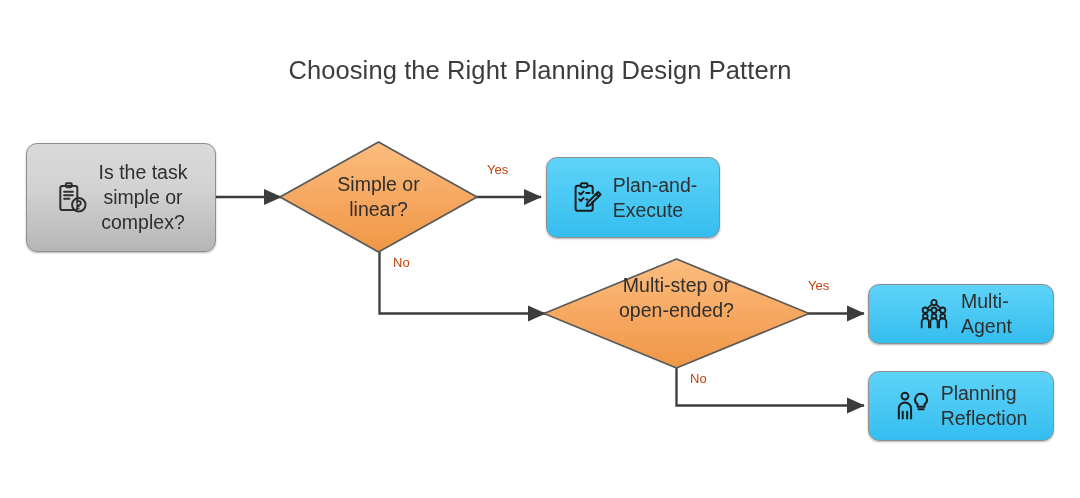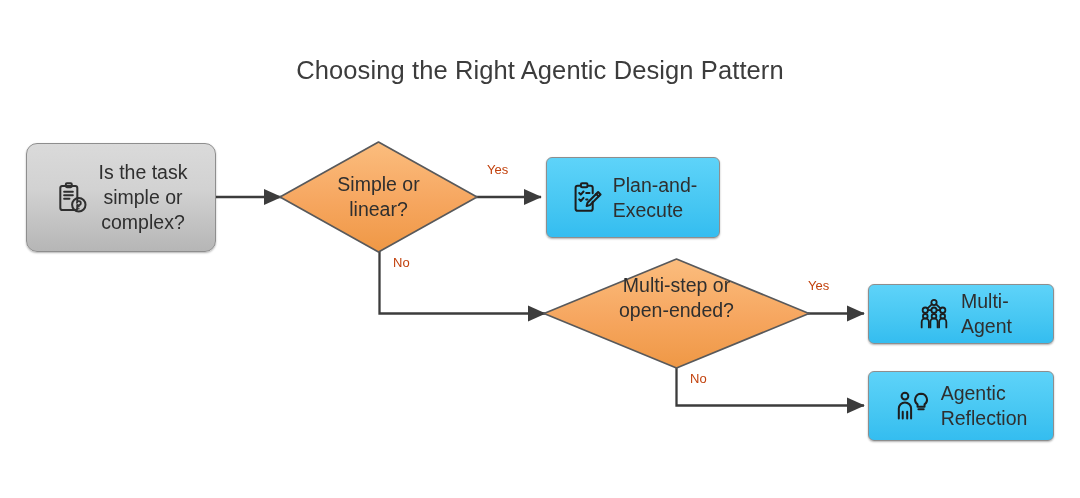--- a/index.html
+++ b/index.html
@@ -44,21 +44,20 @@
   .rect-node {
     border-radius: 11px;
     border: 1.6px solid #8e8e8e;
     box-shadow: 0 1px 2px rgba(0,0,0,0.30);
   }
   .node-gray {
     background: linear-gradient(180deg, #dadada 0%, #d2d2d2 42%, #b6b6b6 100%);
   }
   .node-blue {
     background: linear-gradient(180deg, #5ed3f9 0%, #45c6f2 62%, #34bdf0 100%);
-    border-radius: 6px;
   }
   .node-inner {
     display: flex;
     align-items: center;
     gap: 10px;
     padding: 0 12px;
   }
   .node-label {
     font-size: 19.5px;
     line-height: 25px;
@@ -132,21 +131,21 @@
 
   
   <g>
     <path d="M 378.5 142 L 477 197 L 378.5 252 L 280 197 Z" fill="url(#orangeGrad)" stroke="#58595b" stroke-width="1.7" stroke-linejoin="round"></path>
   </g>
   <g>
     <path d="M 676.5 259 L 809 313.5 L 676.5 368 L 544 313.5 Z" fill="url(#orangeGrad)" stroke="#58595b" stroke-width="1.7" stroke-linejoin="round"></path>
   </g>
 </svg>
 
-<div class="diagram-title">Choosing the Right Agentic Design Pattern</div>
+<div class="diagram-title">Choosing the Right Planning Design Pattern</div>
 
 <div class="node rect-node node-gray" style="left:26px; top:143px; width:190px; height:109px;">
   <div class="node-inner">
     <span class="node-icon">
       <svg width="34" height="34" viewBox="0 0 32 32" fill="none" stroke="#2f2f2f" stroke-width="1.9" stroke-linejoin="round" stroke-linecap="round">
         <path d="M7 4.6 h12 a2 2 0 0 1 2 2 v12.2"></path>
         <path d="M21 22.6 v2.8 a2 2 0 0 1 -2 2 H7 a2 2 0 0 1 -2 -2 V6.6 a2 2 0 0 1 2 -2"></path>
         <rect x="10.2" y="2.2" width="5.6" height="3.6" rx="1"></rect>
         <path d="M8.6 10.2 h8.2 M8.6 13.4 h8.2 M8.6 16.6 h5"></path>
         <circle cx="22.4" cy="22.4" r="6.3"></circle>
@@ -214,21 +213,21 @@
   <div class="node-inner">
     <span class="node-icon">
       <svg width="36" height="34" viewBox="0 0 34 32" fill="none" stroke="#1d1d1d" stroke-width="1.9" stroke-linejoin="round" stroke-linecap="round">
         <circle cx="9.4" cy="6.6" r="3.2"></circle>
         <path d="M3.6 27.8 v-9.4 a5.8 5.8 0 0 1 11.6 0 v9.4"></path>
         <path d="M7.3 27.8 v-6.4 M11.5 27.8 v-6.4"></path>
         <path d="M24.6 4.4 a5.6 5.6 0 0 1 3.3 10.1 v2.1 h-6.6 v-2.1 A5.6 5.6 0 0 1 24.6 4.4 z"></path>
         <path d="M22.1 19.1 h5"></path>
       </svg>
     </span>
-    <span class="node-label left">Agentic
+    <span class="node-label left">Planning
 Reflection</span>
   </div>
 </div>
 
 <div class="edge-label" style="left:487px; top:162px;">Yes</div>
 
 <div class="edge-label" style="left:393px; top:255px;">No</div>
 
 <div class="edge-label" style="left:808px; top:278px;">Yes</div>
 

